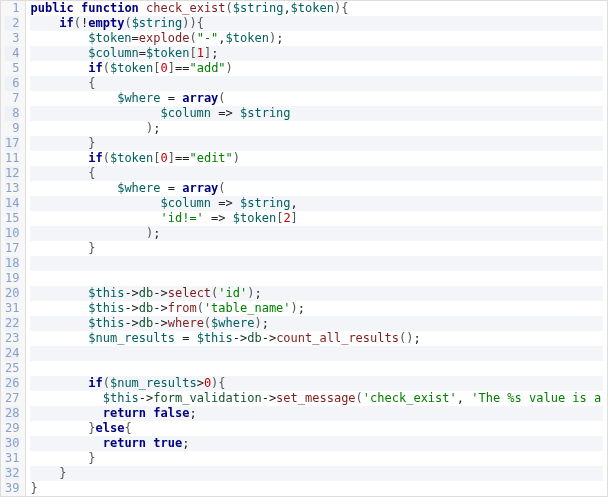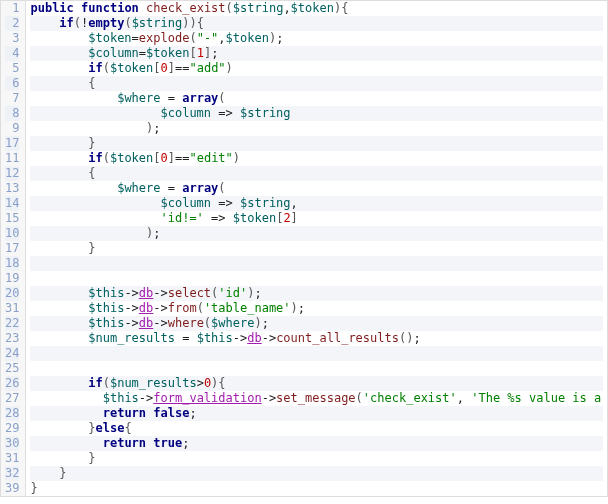--- a/index.html
+++ b/index.html
@@ -35,21 +35,21 @@
     height: 15px;
     line-height: 15px;
   }
   .row-odd { background: #ffffff; }
   .row-even { background: #f3f5f8; }
   .gut-odd  { background: #f7f7f7; }
   .gut-even { background: #eef1f6; }
 
   
   .kw   { color: #000080; font-weight: bold; }   
-  .fnname { color: #a21caf; text-decoration: underline; }                    
+  .fnname { color: #14532d; }                    
   .call { color: #7f1d1d; }                      
   .brkt { color: #555; }                         
   .var  { color: #006060; }                      
   .op   { color: #222; }                         
   .str  { color: #008000; }                      
   .num  { color: #c00000; }
 </style>
 </head>
 <body>
 

